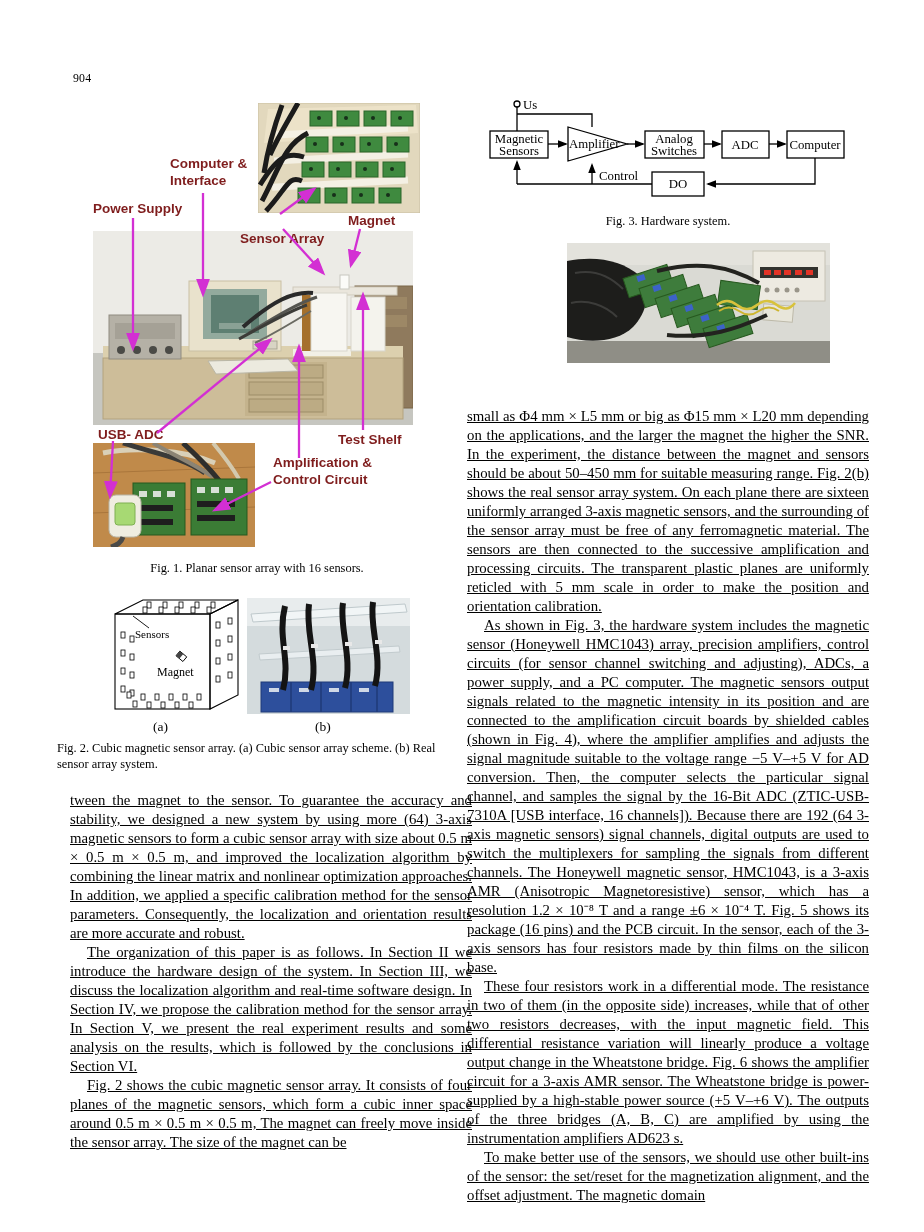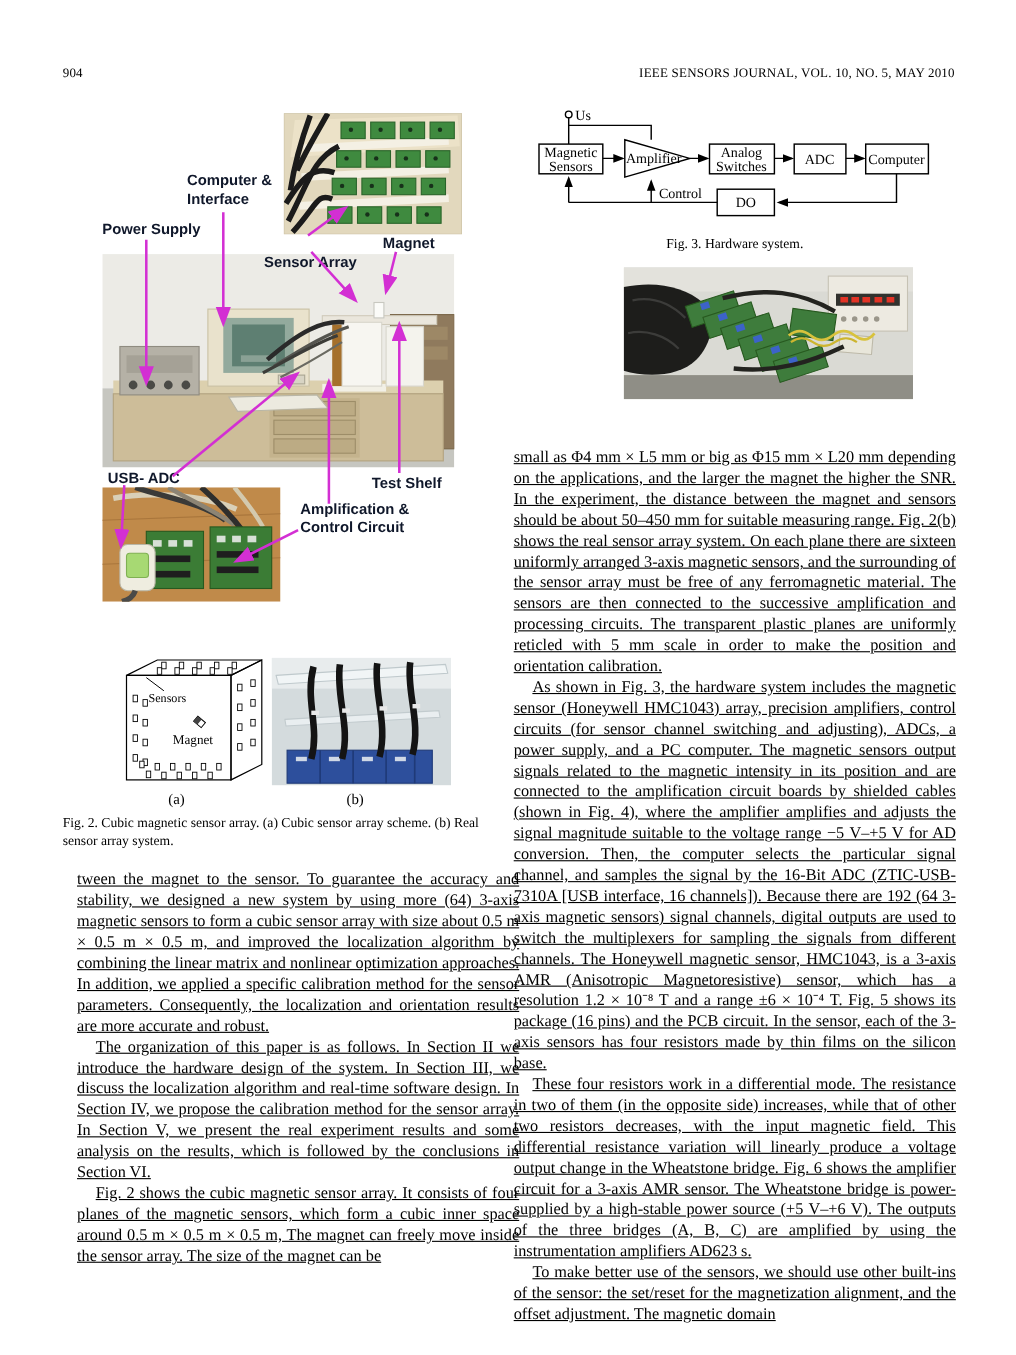--- a/index.html
+++ b/index.html
@@ -1,18 +1,18 @@
 <!DOCTYPE html>
 <html><head>
 <meta charset="utf-8">
 <style>
   html,body{margin:0;padding:0;background:#ffffff;}
   .page{position:relative;width:924px;height:1232px;background:#fff;overflow:hidden;
         font-family:"Liberation Serif", serif;color:#000;}
-  .hdr{position:absolute;top:59px;font-size:11.8px;letter-spacing:.2px;}
+  .hdr{position:absolute;top:71px;font-size:11.8px;letter-spacing:.2px;margin-left:16px;}
   .hdr-left{left:57px;}
   .hdr-right{left:468px;width:400px;text-align:right;}
   .col{position:absolute;width:402px;font-size:14.8px;line-height:19px;text-align:justify;}
   .col p{margin:0;text-decoration:underline;}
   .col p.indent{text-indent:17px;}
   .left-col{left:70px;top:791px;}
   .right-col{left:467px;top:407px;}
   .sec-heading{font-variant:small-caps;font-weight:normal;font-size:14.8px;
                text-align:center;margin:22px 0 13px 0;}
   .caption{position:absolute;font-size:12.4px;line-height:15.6px;}
@@ -21,32 +21,31 @@
   .fig1cap{left:57px;top:561px;width:400px;}
   .fig2wrap{position:absolute;left:57px;top:592px;width:400px;height:146px;}
   .fig2cap{left:57px;top:741px;width:400px;text-align:left;}
   .fig3wrap{position:absolute;left:468px;top:93px;width:400px;height:118px;}
   .fig3cap{left:468px;top:214px;width:400px;}
   .fig4wrap{position:absolute;left:567px;top:243px;width:263px;height:120px;}
   .fig4cap{left:468px;top:377px;width:400px;}
   .photo{position:absolute;}
   .photo svg{display:block;}
   .figlabel{position:absolute;font-family:"Liberation Sans", sans-serif;font-weight:bold;
-            font-size:13.5px;line-height:16.5px;color:#0f172a;white-space:nowrap;}
+            font-size:13.5px;line-height:16.5px;color:#7f1d1d;white-space:nowrap;}
   .figlabel.wrap{white-space:normal;}
   .sub-ab{position:absolute;font-size:13.5px;}
   .arrows{position:absolute;left:0;top:0;pointer-events:none;}
 </style>
 </head>
 <body>
 
 <div class="page">
 
   <div class="hdr hdr-left">904</div>
-  <div class="hdr hdr-right">IEEE SENSORS JOURNAL, VOL. 10, NO. 5, MAY 2010</div>
 
   <div class="fig1wrap">
 
     <div class="photo" style="left:201px;top:7px;">
       <svg width="162" height="110" viewBox="0 0 162 110">
         <rect x="0" y="0" width="162" height="110" fill="#e2d8bd" stroke="#c9bfa2"></rect>
         <polygon points="10,6 158,2 160,30 6,40" fill="#ece2c8"></polygon>
         <rect x="18" y="25" width="132" height="7" fill="#f4f0e4" transform="rotate(-3 84 28)"></rect>
         <rect x="16" y="51" width="134" height="7" fill="#f4f0e4" transform="rotate(-3 84 54)"></rect>
         <rect x="14" y="77" width="136" height="7" fill="#f4f0e4" transform="rotate(-3 84 80)"></rect>
@@ -194,20 +193,21 @@
         <line x1="303" y1="133" x2="294" y2="169" marker-end="url(#ah)"></line>
         <line x1="56" y1="345" x2="53" y2="400" marker-end="url(#ah)"></line>
         <line x1="100" y1="337" x2="213" y2="244" marker-end="url(#ah)"></line>
         <line x1="306" y1="334" x2="306" y2="199" marker-end="url(#ah)"></line>
         <line x1="242" y1="362" x2="242" y2="251" marker-end="url(#ah)"></line>
         <line x1="214" y1="386" x2="158" y2="414" marker-end="url(#ah)"></line>
       </g>
     </svg>
   </div>
 
+  <div class="caption cap-center fig1cap">Fig. 1.  Planar sensor array with 16 sensors.</div>
 
   <div class="fig2wrap">
 
     <div class="photo" style="left:40px;top:2px;">
       <svg width="150" height="124" viewBox="0 0 150 124">
         <g fill="none" stroke="#000" stroke-width="1.1">
           <rect x="18" y="20" width="95" height="95"></rect>
           <polygon points="18,20 46,6 141,6 113,20"></polygon>
           <polygon points="113,20 141,6 141,101 113,115"></polygon>
         </g>

